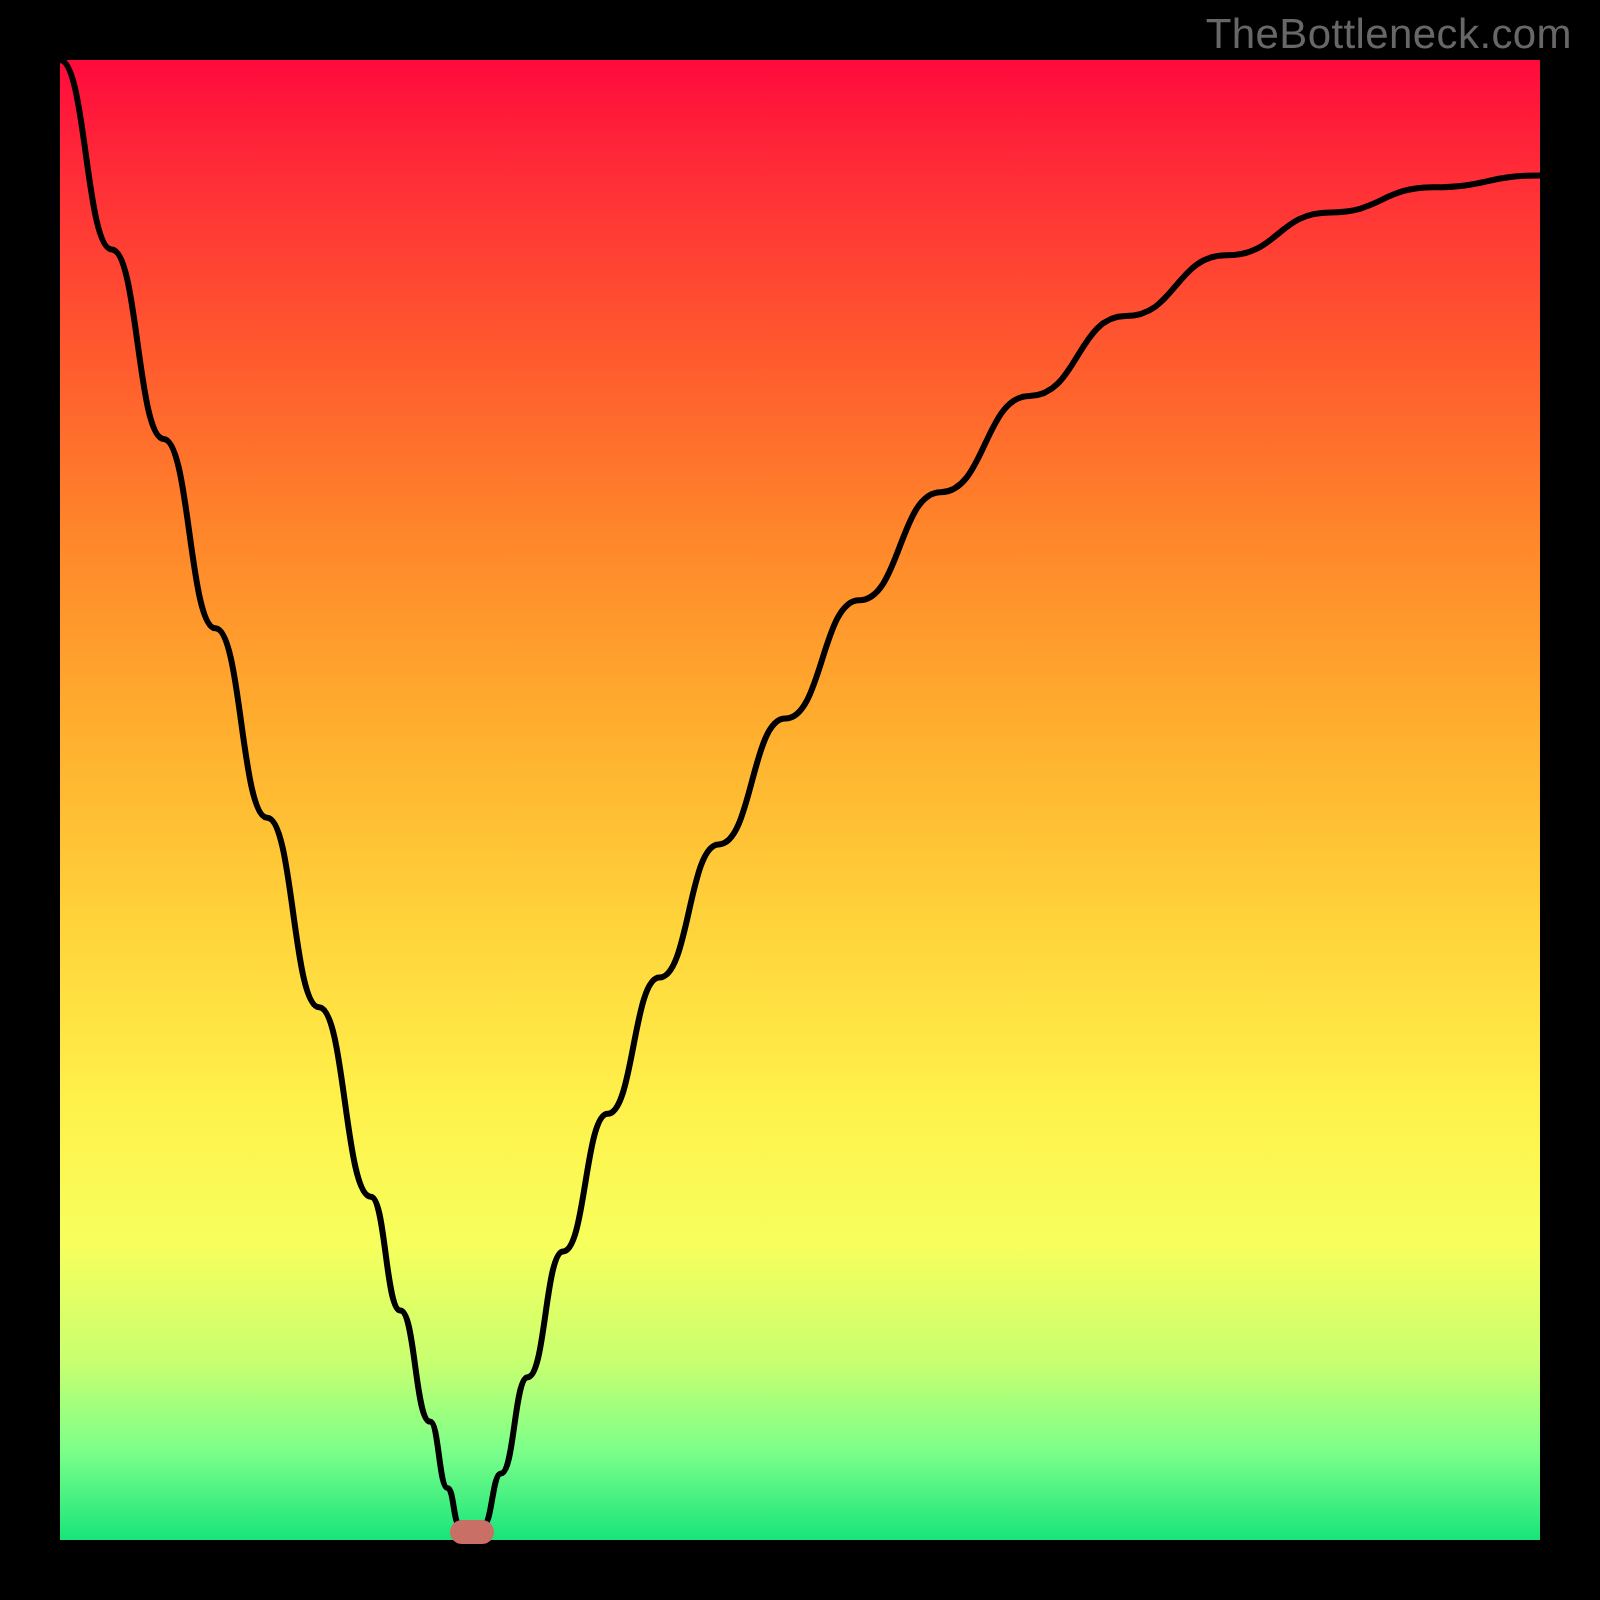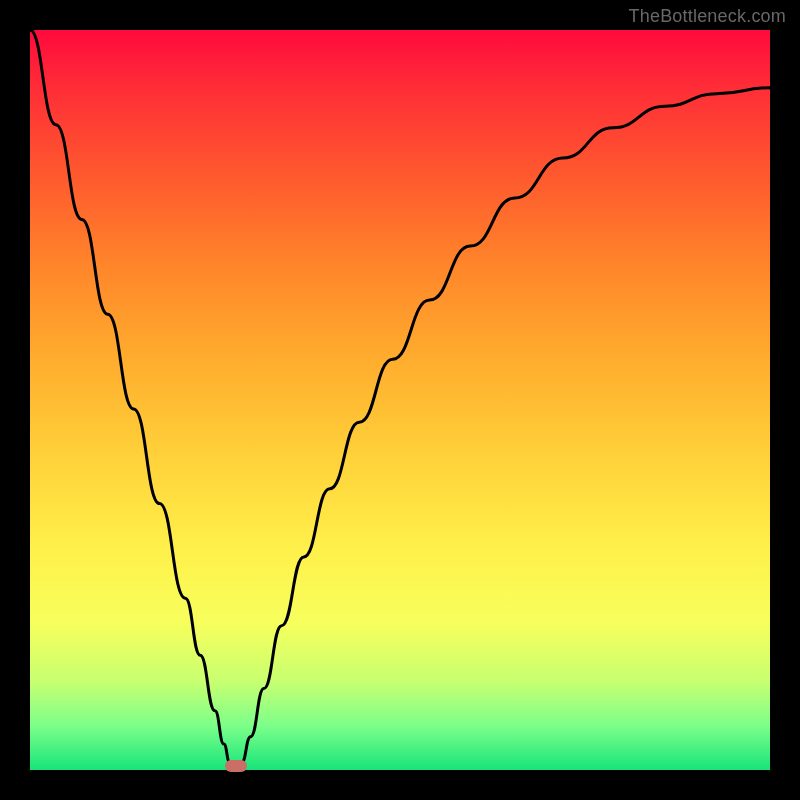--- a/index.html
+++ b/index.html
@@ -53,21 +53,21 @@
     width: 22px;
     height: 12px;
     border-radius: 6px;
     background: #c96f66;
     transform: translate(-50%, -50%);
   }
   .watermark {
     position: absolute;
     top: 6px;
     right: 14px;
-    font-size: 18px;
+    font-size: 21px;
     font-weight: 500;
     color: #676767;
     letter-spacing: 0.2px;
     white-space: nowrap;
   }
 </style>
 </head>
 <body>
 
 <div class="stage">

